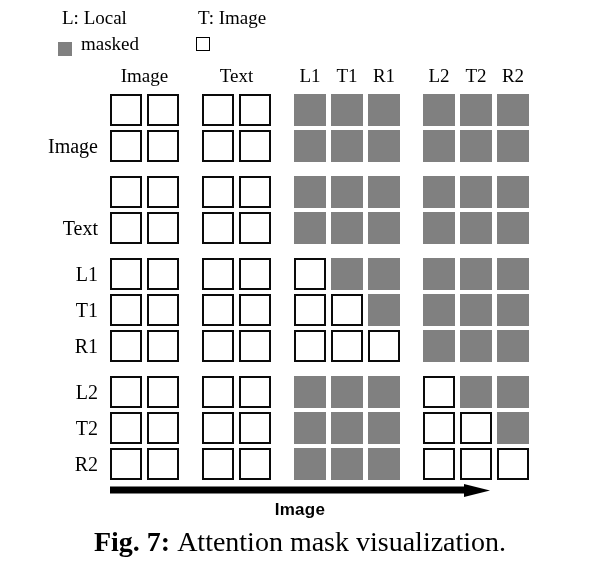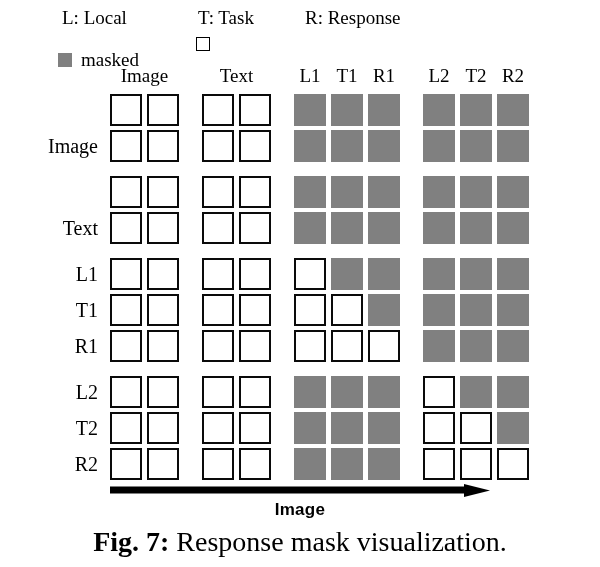--- a/index.html
+++ b/index.html
@@ -40,21 +40,21 @@
     width: 600px;
     height: 24px;
   }
   .legend-item {
     position: absolute;
     display: flex;
     align-items: center;
     gap: 9px;
     height: 24px;
   }
-  #legend-masked-item   { left: 58px; top: 16px; }
+  #legend-masked-item   { left: 58px; top: 0; align-items: flex-end; }
   #legend-unmasked-item { left: 196px; top: 0; }
   .legend-swatch {
     width: 14px;
     height: 14px;
     box-sizing: border-box;
   }
   .legend-swatch.masked {
     background: #808080;
   }
   .legend-swatch.unmasked {
@@ -168,22 +168,21 @@
   }
   #caption-prefix {
     font-weight: bold;
   }
 </style>
 </head>
 <body>
 
 <div id="legend-line-1">
   <span class="legend-key" id="legend-local">L: Local</span>
-  <span class="legend-key" id="legend-task">T: Task</span>
-  <span class="legend-key" id="legend-response">R: Response</span>
+  <span class="legend-key" id="legend-task">T: Image</span>
 </div>
 
 <div id="legend-line-2">
   <div class="legend-item" id="legend-masked-item">
     <span class="legend-swatch masked"></span>
     <span class="legend-label">masked</span>
   </div>
   <div class="legend-item" id="legend-unmasked-item">
     <span class="legend-swatch unmasked"></span>
   </div>
@@ -334,14 +333,14 @@
 
 <div id="value-axis">
   <svg id="axis-arrow" width="380" height="16" viewBox="0 0 380 16">
     <line x1="0" y1="6" x2="358" y2="6" stroke="#000000" stroke-width="7"></line>
     <polygon points="354,0 380,6.5 354,13" fill="#000000"></polygon>
   </svg>
   <div id="axis-label">Image</div>
 </div>
 
 <div id="caption">
-  <span id="caption-prefix">Fig. 7:</span><span>&nbsp;</span><span id="caption-text">Response mask visualization.</span>
+  <span id="caption-prefix">Fig. 7:</span><span>&nbsp;</span><span id="caption-text">Attention mask visualization.</span>
 </div>
 
 </body></html>

